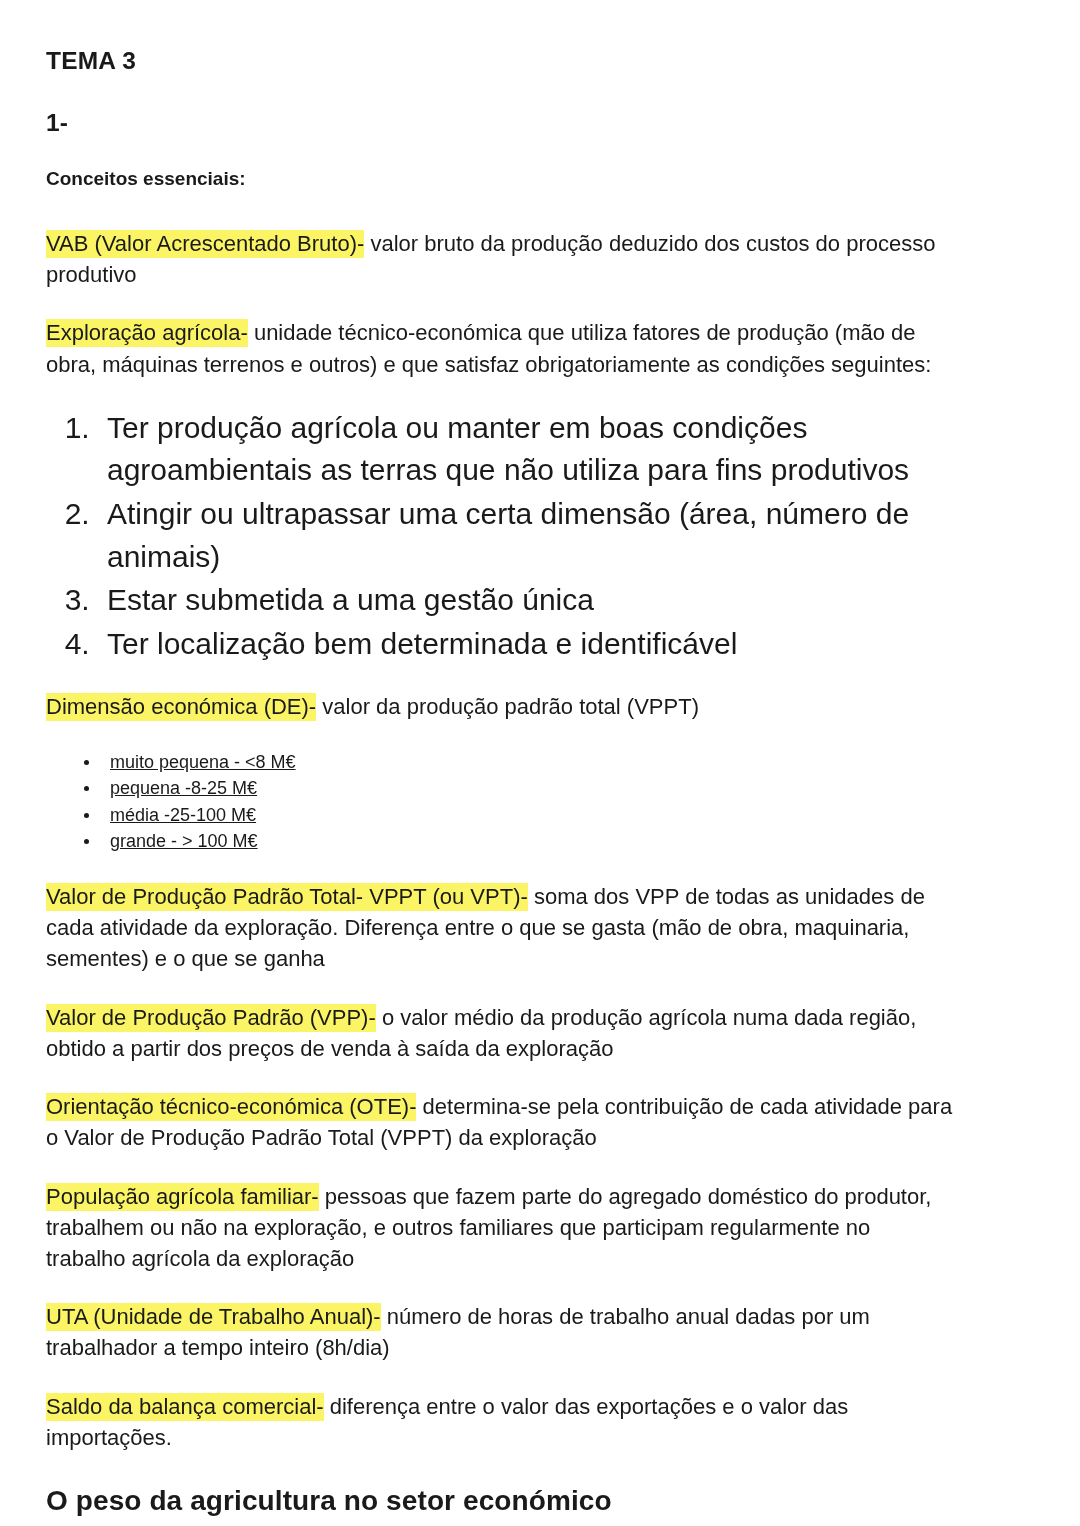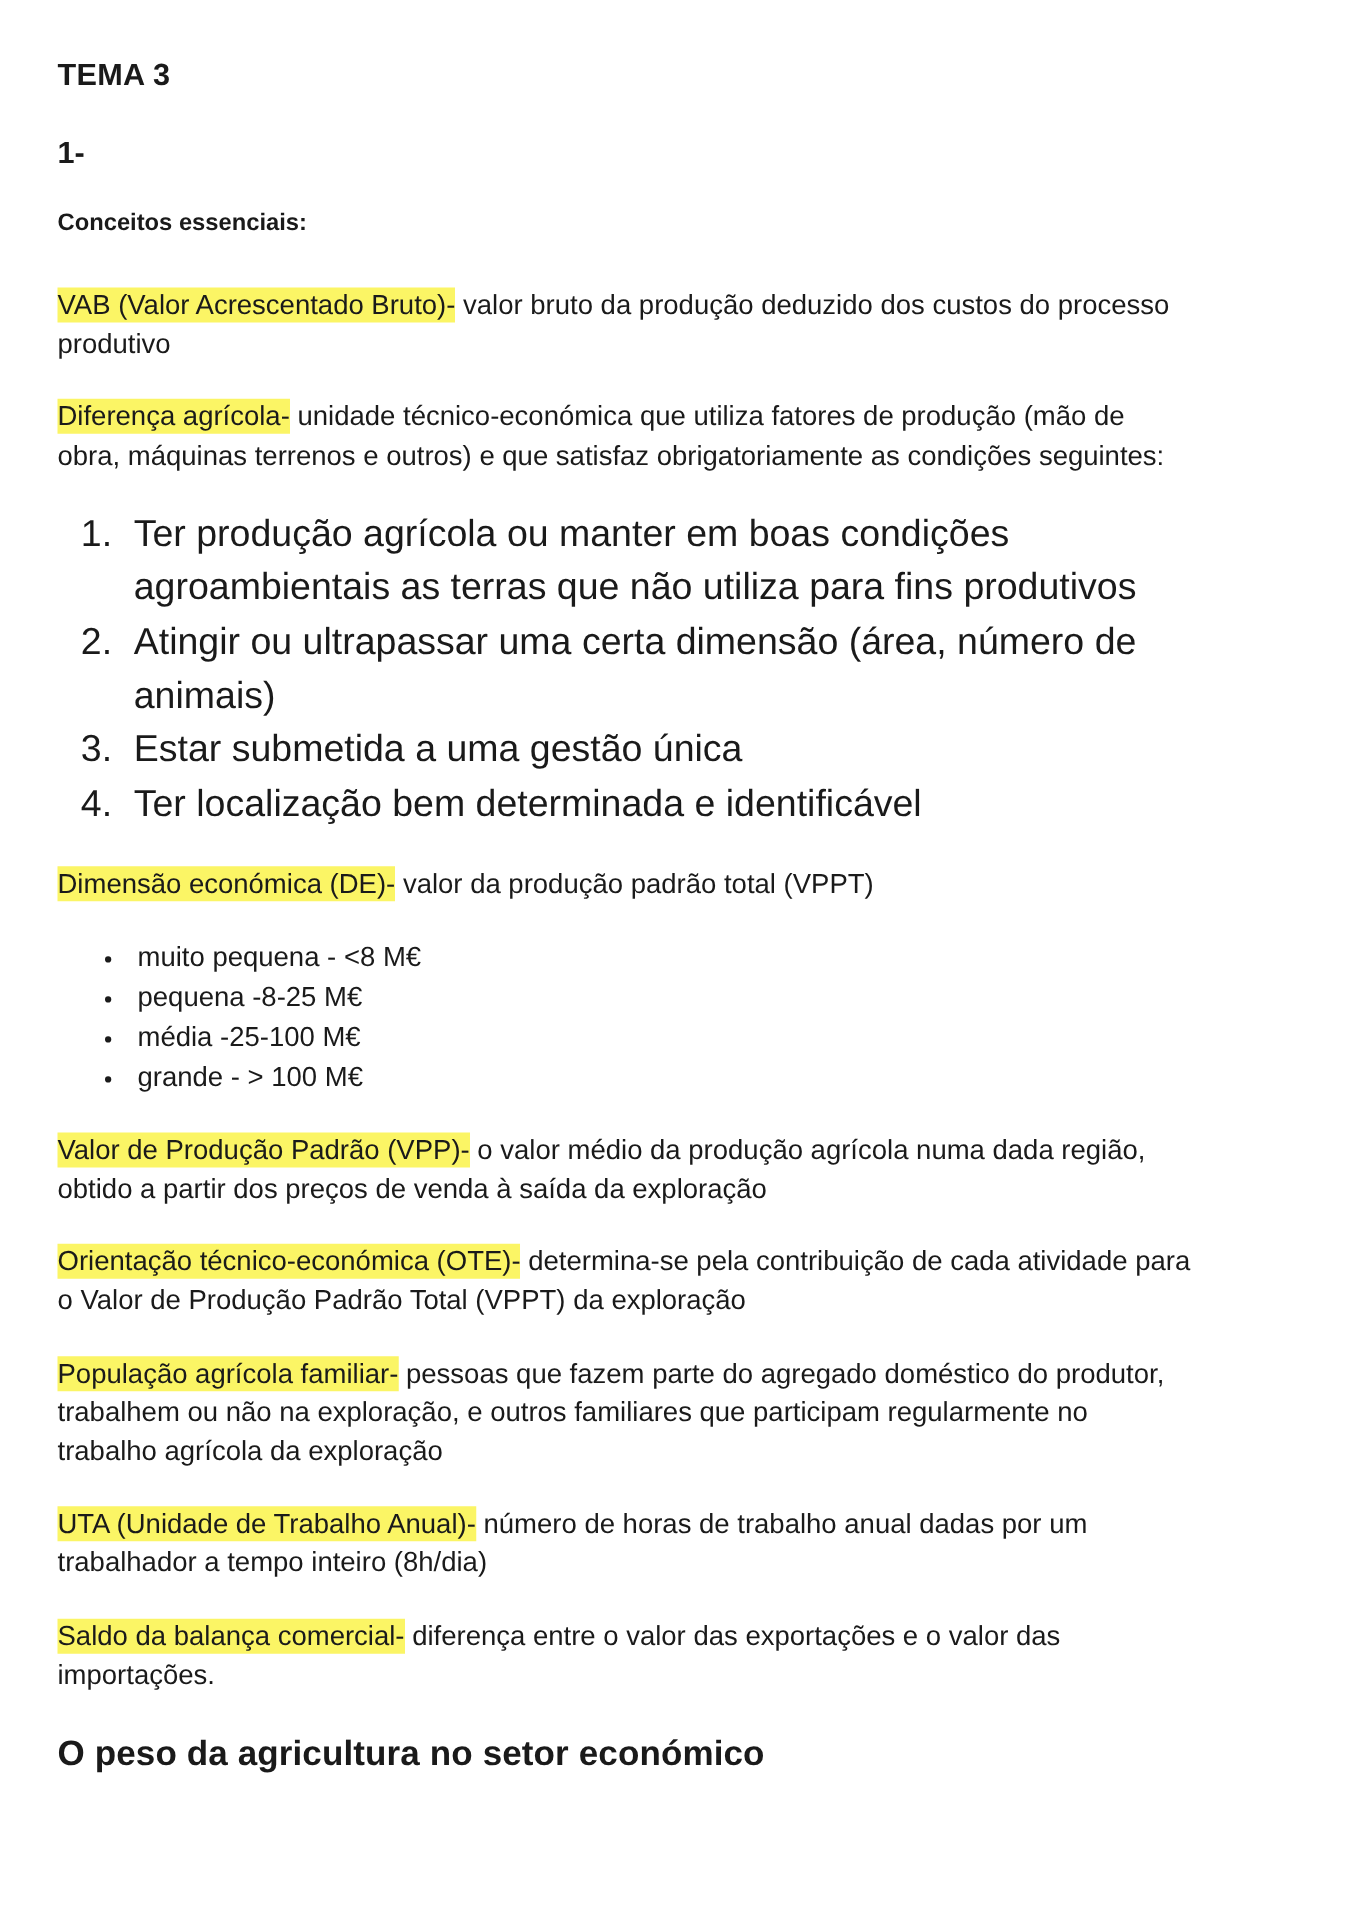--- a/index.html
+++ b/index.html
@@ -85,64 +85,68 @@
     margin: 0 0 1px 0;
   }
 
   ul.bul-list {
     margin: 0 0 26px 0;
     padding: 0 0 0 55px;
     list-style-position: outside;
     list-style-type: disc;
   }
   ul.bul-list li {
-    font-size: 22px;
+    font-size: 18px;
     line-height: 1.42;
     padding-left: 9px;
     margin: 0 0 1px 0;
+    text-decoration: underline;
   }
   ul.bul-list li::marker { font-size: 17px; }
 </style>
 </head>
 <body>
 
 <div class="page">
 
   <h1 class="h-title">TEMA 3</h1>
 
   <h2 class="h-num">1-</h2>
 
   <h3 class="h-sub">Conceitos essenciais:</h3>
 
   <p class="body">
     <span class="hl">VAB (Valor Acrescentado Bruto)-</span><span> valor bruto da produção deduzido dos custos do processo produtivo</span>
   </p>
 
   <p class="body">
-    <span class="hl">Diferença agrícola-</span><span> unidade técnico-económica que utiliza fatores de produção (mão de obra, máquinas terrenos e outros) e que satisfaz obrigatoriamente as condições seguintes:</span>
+    <span class="hl">Exploração agrícola-</span><span> unidade técnico-económica que utiliza fatores de produção (mão de obra, máquinas terrenos e outros) e que satisfaz obrigatoriamente as condições seguintes:</span>
   </p>
 
   <ol class="num-list">
     <li>Ter produção agrícola ou manter em boas condições agroambientais as terras que não utiliza para fins produtivos</li>
     <li>Atingir ou ultrapassar uma certa dimensão (área, número de animais)</li>
     <li>Estar submetida a uma gestão única</li>
     <li>Ter localização bem determinada e identificável</li>
   </ol>
 
   <p class="body">
     <span class="hl">Dimensão económica (DE)-</span><span> valor da produção padrão total (VPPT)</span>
   </p>
 
   <ul class="bul-list">
     <li>muito pequena - &lt;8 M€</li>
     <li>pequena -8-25 M€</li>
     <li>média -25-100 M€</li>
     <li>grande - &gt; 100 M€</li>
   </ul>
 
+  <p class="body">
+    <span class="hl">Valor de Produção Padrão Total- VPPT (ou VPT)-</span><span> soma dos VPP de todas as unidades de cada atividade da exploração. Diferença entre o que se gasta (mão de obra, maquinaria, sementes) e o que se ganha</span>
+  </p>
 
   <p class="body">
     <span class="hl">Valor de Produção Padrão (VPP)-</span><span> o valor médio da produção agrícola numa dada região, obtido a partir dos preços de venda à saída da exploração</span>
   </p>
 
   <p class="body">
     <span class="hl">Orientação técnico-económica (OTE)-</span><span> determina-se pela contribuição de cada atividade para o Valor de Produção Padrão Total (VPPT) da exploração</span>
   </p>
 
 

